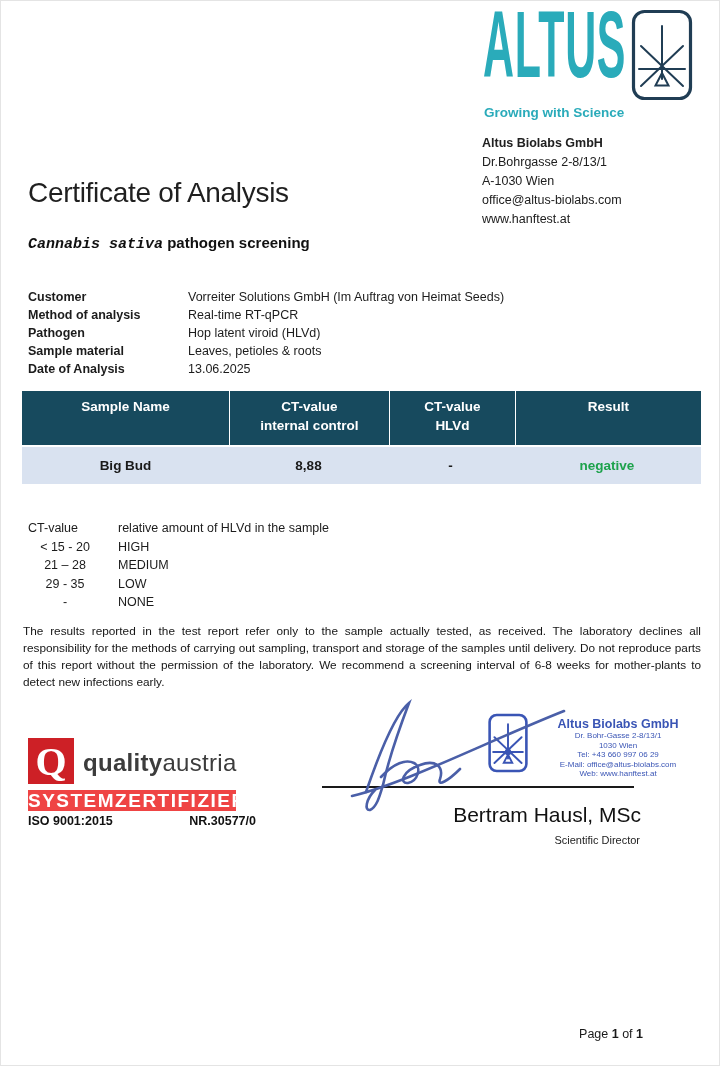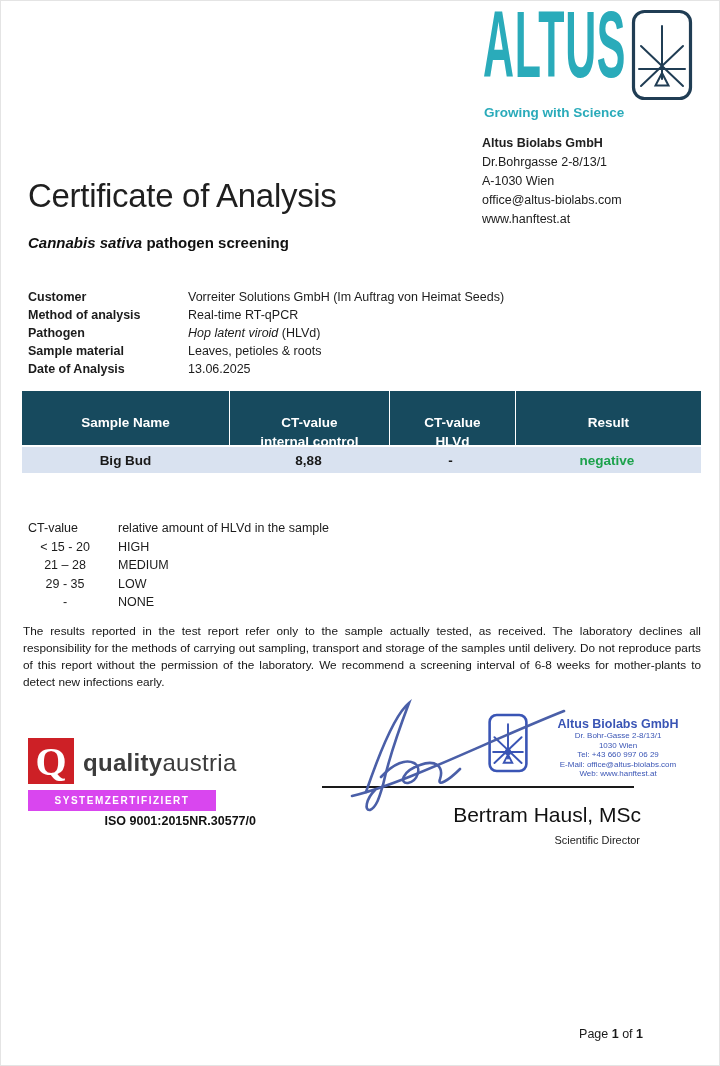--- a/index.html
+++ b/index.html
@@ -9,59 +9,59 @@
   
   .wordmark{position:absolute;left:482px;top:-6px;font-size:66px;font-weight:bold;
     color:#2aabba;letter-spacing:1px;transform:scale(0.65,1.42);transform-origin:top left;line-height:70px;}
   .logo-icon{position:absolute;left:630px;top:8px;}
   .tagline{position:absolute;left:483px;top:104px;font-size:13.5px;font-weight:bold;color:#2aabba;}
 
   .address{position:absolute;left:481px;top:133px;font-size:12.5px;line-height:19px;color:#202020;}
   .address .co{font-weight:bold;}
 
   
-  .title{position:absolute;left:27px;top:176px;font-size:33px;font-weight:400;color:#1f1f1f;letter-spacing:-0.3px;}
+  .title{position:absolute;left:27px;top:176px;font-size:28px;font-weight:400;color:#1f1f1f;letter-spacing:-0.3px;}
   .subtitle{position:absolute;left:27px;top:233px;font-size:15px;font-weight:bold;color:#111;}
-  .subtitle .sp{font-style:italic;}
+  .subtitle .sp{font-style:italic;font-family:Liberation Mono, monospace;}
 
   
   .details{position:absolute;left:27px;top:287px;font-size:12.5px;line-height:18px;color:#1c1c1c;}
   .drow{display:flex;}
   .dlabel{width:160px;font-weight:bold;}
-  .dval .it{font-style:italic;}
+  .dval .it{}
 
   
   .rtable{position:absolute;left:21px;top:390px;width:679px;}
   .thead{display:flex;background:#174a5e;color:#fff;font-weight:bold;font-size:13.5px;height:54px;border-bottom:2px solid #fff;}
-  .th{padding-top:22px;text-align:center;line-height:19px;}
+  .th{padding-top:6px;text-align:center;line-height:19px;}
   .th + .th{border-left:1px solid #fff;}
-  .trow{display:flex;background:#d9e2f0;font-size:13.5px;font-weight:bold;height:26px;align-items:center;}
+  .trow{display:flex;background:#d9e2f0;font-size:13.5px;font-weight:bold;height:37px;align-items:center;}
   .td{text-align:center;}
   .c1{width:207px;} .c2{width:159px;} .c3{width:125px;} .c4{flex:1;}
   .neg{color:#1da24c;}
 
   
   .legend{position:absolute;left:27px;top:518px;font-size:12.5px;line-height:18.5px;color:#1c1c1c;}
   .lrow{display:flex;}
   .lrange{width:74px;text-align:center;padding-right:4px;}
   .lrow.first .lrange{text-align:left;}
   .lmean{padding-left:12px;}
 
   
   .disclaimer{position:absolute;left:22px;top:622px;width:678px;font-size:11.8px;line-height:17px;
     text-align:justify;color:#151515;}
 
   
   .qa-square{position:absolute;left:27px;top:737px;width:46px;height:46px;background:#cd2026;
     color:#fff;font-weight:bold;font-size:40px;text-align:center;line-height:48px;font-family:"Liberation Serif",serif;}
   .qa-brand{position:absolute;left:82px;top:748px;font-size:24px;color:#3c3c3c;letter-spacing:0.3px;}
   .qa-brand .b{font-weight:bold;}
-  .qa-banner{position:absolute;left:27px;top:789px;width:188px;height:21px;background:#d946ef;color:#fff;
-    font-weight:bold;font-size:10px;letter-spacing:1.5px;text-align:center;line-height:21px;}
-  .qa-iso{position:absolute;left:27px;top:813px;width:228px;display:flex;justify-content:flex-end;
+  .qa-banner{position:absolute;left:27px;top:789px;width:208px;height:21px;background:#ef4444;color:#fff;
+    font-weight:bold;font-size:19px;letter-spacing:1.5px;text-align:center;line-height:21px;}
+  .qa-iso{position:absolute;left:27px;top:813px;width:228px;display:flex;justify-content:space-between;
     font-size:12.5px;font-weight:bold;color:#111;}
 
   
   .stamp{position:absolute;left:487px;top:712px;color:#3a55b5;}
   .stamp-text{position:absolute;left:532px;top:716px;width:170px;text-align:center;color:#3a55b5;line-height:9.5px;}
   .stamp-co{font-weight:bold;font-size:12.5px;line-height:14px;}
   .stamp-ln{font-size:8px;}
   .sig-svg{position:absolute;left:335px;top:696px;z-index:3;}
   .sig-line{position:absolute;left:321px;top:785px;width:312px;border-top:2px solid #1a1a1a;}
   .sig-name{position:absolute;right:78px;top:802px;font-size:21px;font-weight:normal;color:#111;}

